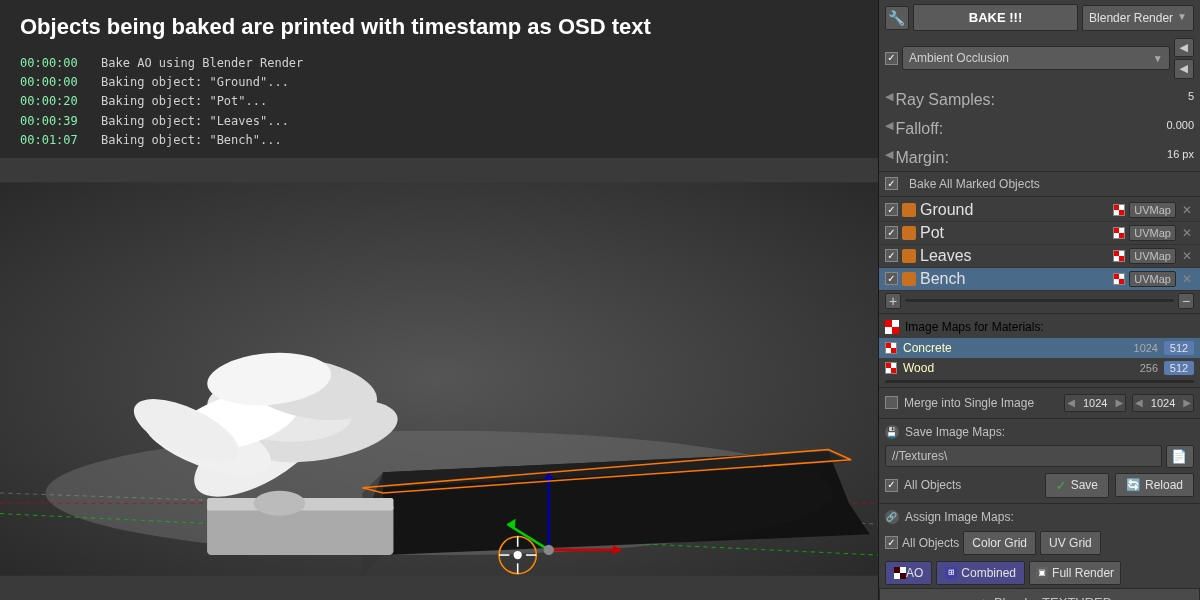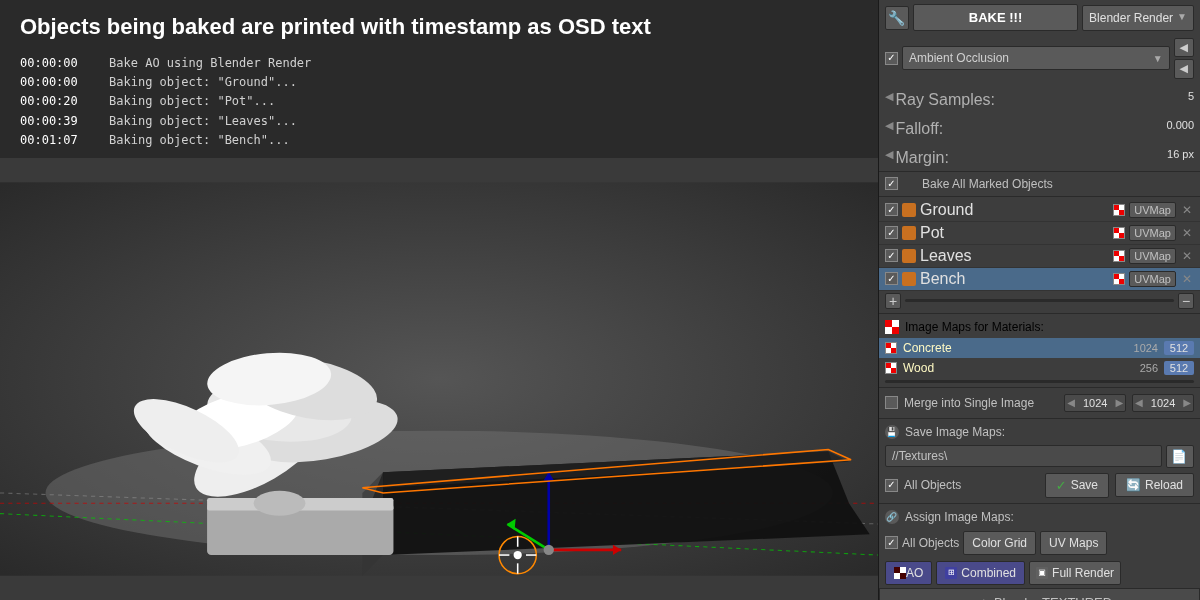--- a/index.html
+++ b/index.html
@@ -39,22 +39,22 @@
     }
 
     .log-line {
       color: #d0d0d0;
       font-size: 12px;
       font-family: monospace;
       line-height: 1.6;
     }
 
     .log-time {
-      color: #ffffff;
-      margin-right: 24px;
+      color: #86efac;
+      margin-right: 16px;
     }
 
     #viewport {
       flex: 1;
       background: #3a3a3a;
       position: relative;
       overflow: hidden;
     }
 
     .viewport-svg {
@@ -158,21 +158,21 @@
       border-radius: 2px;
       line-height: 1.4;
     }
 
     
     .check-row {
       display: flex;
       align-items: center;
       padding: 3px 6px;
       background: #3d3d3d;
-      gap: 24px;
+      gap: 11px;
       flex-shrink: 0;
     }
 
     .cb {
       width: 13px;
       height: 13px;
       background: #5a5a5a;
       border: 1px solid #888;
       display: flex;
       align-items: center;
@@ -850,21 +850,21 @@
 
   <div class="assign-section">
     <div style="width:14px;height:14px;background:#5a5a5a;border-radius:50%;display:flex;align-items:center;justify-content:center;font-size:9px;color:#fff;">🔗</div>
     <span style="color:#c0c0c0;font-size:12px;">Assign Image Maps:</span>
   </div>
 
   <div class="assign-row">
     <div class="cb checked"></div>
     <span style="color:#c0c0c0;font-size:12px;">All Objects</span>
     <button class="grid-btn">Color Grid</button>
-    <button class="grid-btn">UV Maps</button>
+    <button class="grid-btn">UV Grid</button>
   </div>
 
   <div class="assign-row">
     <button class="ao-btn">
       <div style="width:12px;height:12px;background:#6060c0;border-radius:1px;display:grid;grid-template-columns:1fr 1fr;grid-template-rows:1fr 1fr;">
         <div style="background:#400;"></div>
           <div style="background:#fff;"></div>
         <div style="background:#fff;"></div>
           <div style="background:#400;"></div>
       </div>

